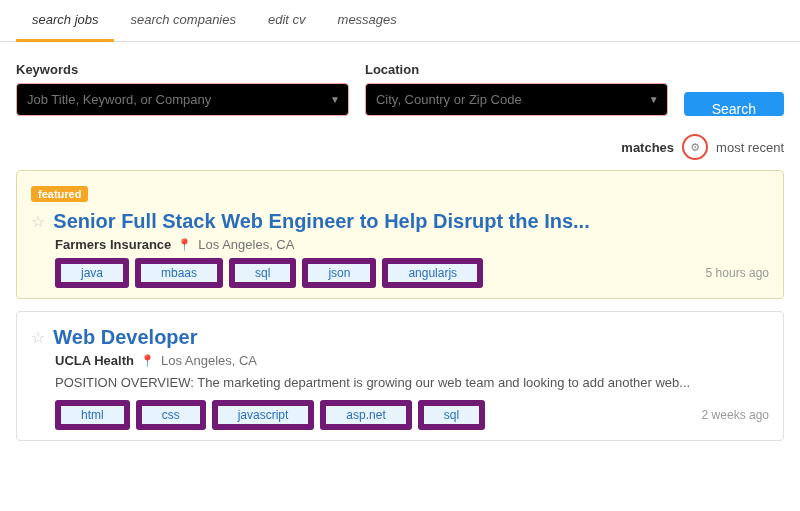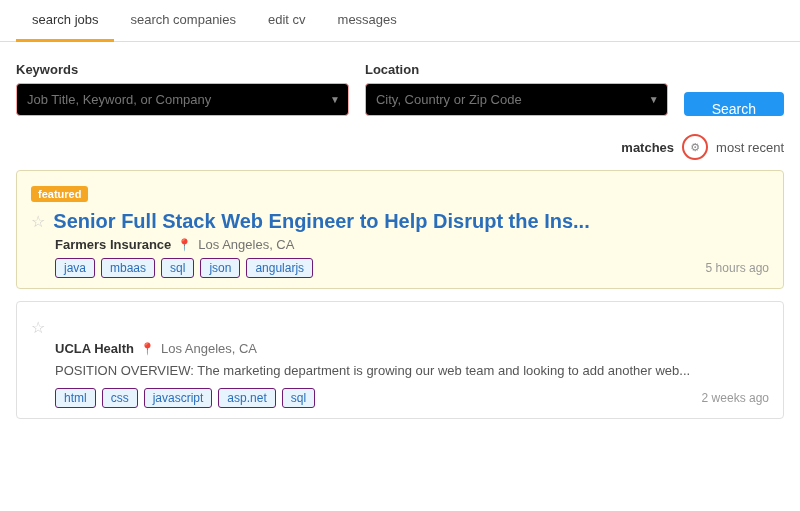--- a/index.html
+++ b/index.html
@@ -7,20 +7,21 @@
 
     
     .tabs { display: flex; border-bottom: 1px solid #ddd; padding: 0 16px; }
     .tab {
       padding: 12px 16px;
       cursor: pointer;
       font-size: 13px;
       color: #555;
       border-bottom: 3px solid transparent;
       margin-bottom: -1px;
+      font-style: italic;
     }
     .tab.active {
       color: #333;
       border-bottom: 3px solid #f5a623;
       font-weight: 500;
     }
 
     
     .search-form { padding: 20px 16px 12px; }
     .form-row { display: flex; gap: 16px; align-items: flex-end; }
@@ -116,23 +117,23 @@
     .company-name { font-size: 13px; font-weight: 600; color: #333; }
     .location-pin { color: #888; font-size: 12px; }
     .job-location { font-size: 13px; color: #737373; }
 
     .job-desc { margin-left: 24px; font-size: 13px; color: #555; margin-bottom: 8px; line-height: 1.4; }
 
     .tags-row { display: flex; align-items: center; gap: 6px; margin-left: 24px; flex-wrap: wrap; }
     .tag {
       background: #e8f4fd;
       color: #2a6ebb;
-      border: 1px solid #701a75;
+      border: 6px solid #701a75;
       border-radius: 3px;
-      padding: 2px 8px;
+      padding: 2px 20px;
       font-size: 12px;
     }
     .job-age { margin-left: auto; font-size: 12px; color: #999; white-space: nowrap; }
   </style>
 </head>
 <body>
 
 <div>
   <div class="tabs" id="tabs-container">
       <div class="tab active">search jobs</div>
@@ -187,20 +188,21 @@
         <span class="tag">mbaas</span>
         <span class="tag">sql</span>
         <span class="tag">json</span>
         <span class="tag">angularjs</span>
         <span class="job-age">5 hours ago</span>
       </div>
     </div>
     <div class="job-card">
       <div class="job-title-row">
       <span class="star-icon">☆</span>
+      <a class="job-title">Web Developer</a>
     </div>
       <div class="job-meta">
       <span class="company-name">UCLA Health</span>
       <span class="location-pin">📍</span>
       <span class="job-location">Los Angeles, CA</span>
     </div>
       <div class="job-desc">POSITION OVERVIEW: The marketing department is growing our web team and looking to add another web...</div>
       <div class="tags-row">
         <span class="tag">html</span>
         <span class="tag">css</span>

